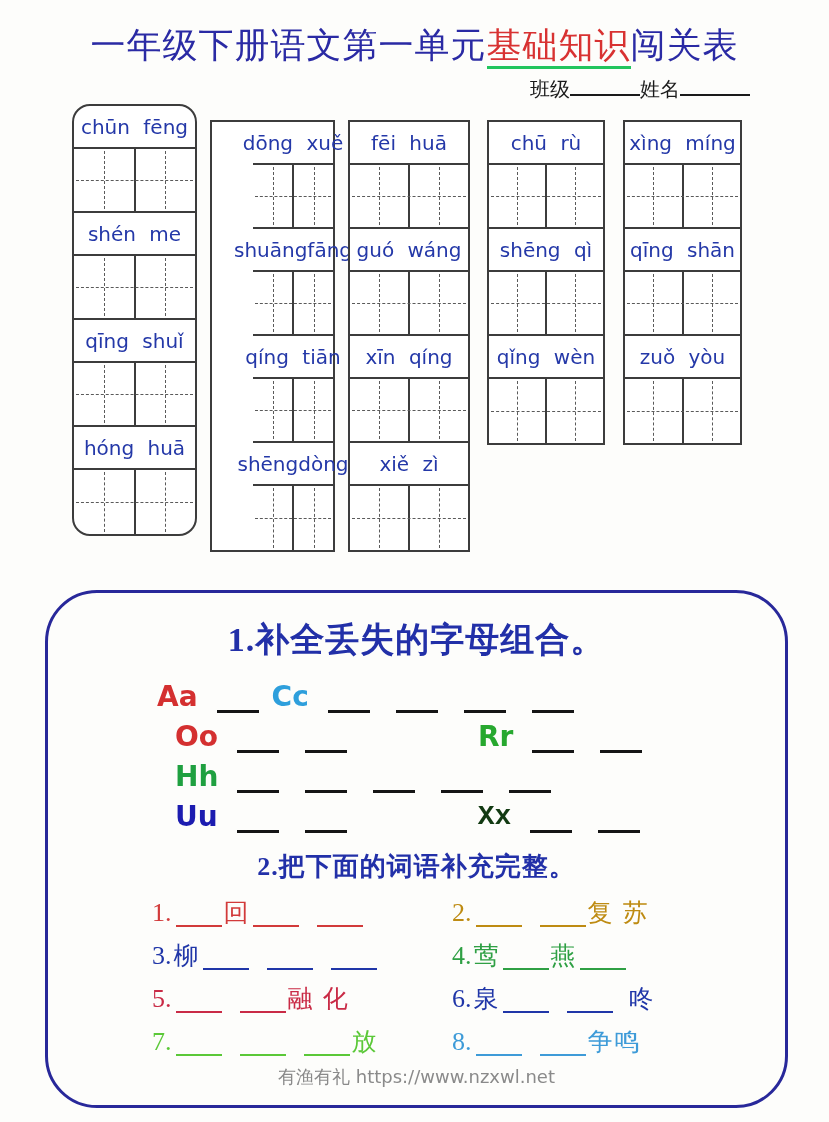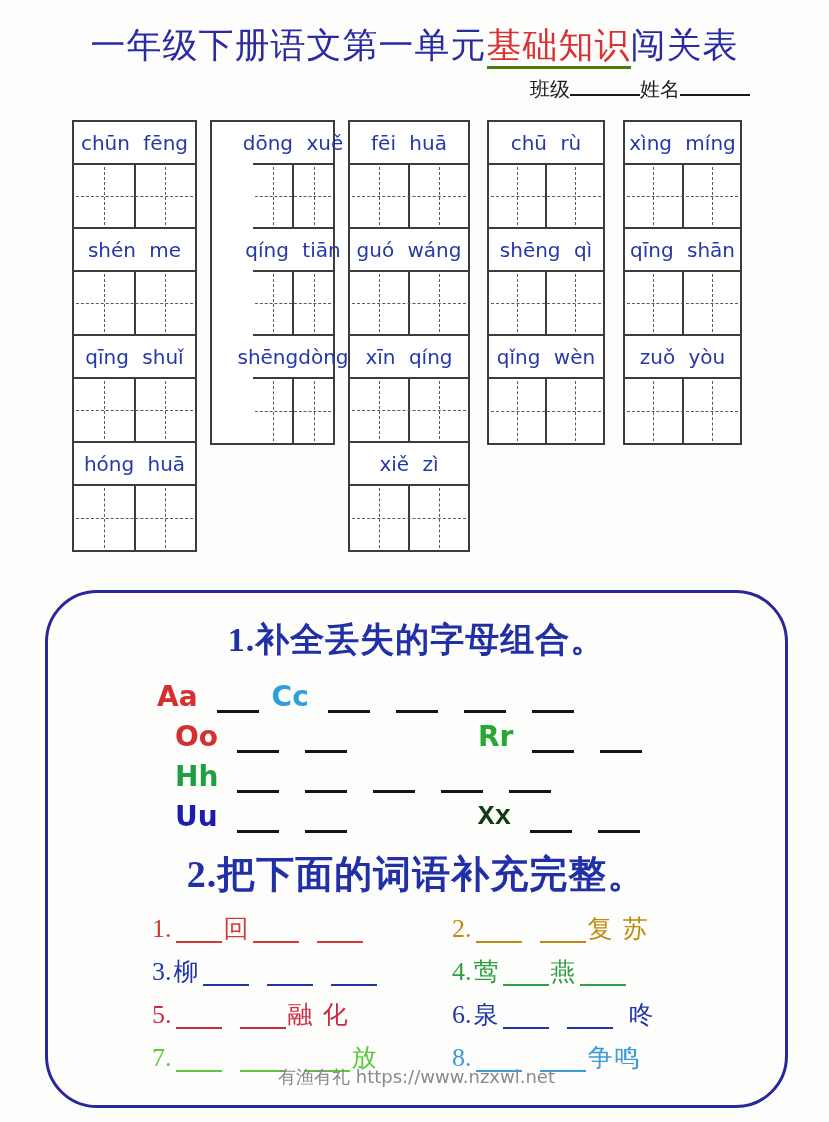--- a/index.html
+++ b/index.html
@@ -3,21 +3,21 @@
 <meta charset="utf-8">
 <style>
   * { margin:0; padding:0; box-sizing:border-box; }
   body { font-family:"Liberation Sans", sans-serif; }
   .page { position:relative; width:829px; height:1122px; background:#fdfdfb; overflow:hidden; }
 
   
   .title { position:absolute; top:22px; left:0; width:100%; text-align:center;
            font-family:"Liberation Serif", serif; font-size:35px; letter-spacing:1px;
            color:#2a2aa4; white-space:nowrap; }
-  .title .hl { color:#d83232; border-bottom:3px solid #4d7c0f; padding-bottom:1px; }
+  .title .hl { color:#d83232; border-bottom:3px solid #22c55e; padding-bottom:1px; }
 
   
   .idline { position:absolute; top:76px; left:530px; font-family:"Liberation Serif", serif;
             font-size:20px; color:#1a1a1a; }
   .idline .wline { display:inline-block; width:70px; border-bottom:2px solid #1a1a1a; height:20px; }
 
   
   .py-col { position:absolute; border:2px solid #3c3c3c; background:#fff; }
   .py-label { height:43px; display:flex; align-items:center; justify-content:center;
               border-bottom:2px solid #3c3c3c; color:#2438a8; font-size:20px;
@@ -35,21 +35,21 @@
   .ex1-heading { margin-top:24px; text-align:center; font-family:"Liberation Serif", serif;
                  font-weight:bold; font-size:34px; color:#2230a8; letter-spacing:1px; }
   .l-row { display:flex; align-items:flex-end; height:40px; padding-left:80px;margin-left:47px; }
   .l-row.first { padding-left:62px; margin-top:10px; }
   .letter { font-family:"DejaVu Sans", sans-serif; font-size:28px; font-weight:bold;
             line-height:32px; margin-right:6px; }
   .lblank { display:inline-block; width:42px; border-bottom:3px solid #151515;
             height:8px; margin:0 13px; }
   .lgap { display:inline-block; width:118px; }
 
-  .ex2-heading { margin-top:16px; text-align:center; font-weight:bold; font-size:38px;
+  .ex2-heading { margin-top:16px; text-align:center; font-weight:bold; font-size:26px;
                  color:#2230a8; font-family:"Liberation Serif", serif; letter-spacing:1px; }
   .items { display:grid; grid-template-columns: 300px 1fr; padding-left:104px; margin-top:10px;
            row-gap:10px; }
   .w-item { display:flex; align-items:flex-end; height:33px; white-space:nowrap;
             font-family:"Liberation Serif", serif; }
   .w-num { font-size:26px; line-height:28px; margin-right:2px; }
   .w-text { font-size:25px; line-height:28px; letter-spacing:2px; }
   .w-blank { display:inline-block; width:46px; border-bottom:2.5px solid currentColor;
              height:6px; margin:0 2px; }
   .w-gap { display:inline-block; width:14px; }
@@ -64,21 +64,21 @@
 
   <div class="title">
     <span>一年级下册语文第一单元</span><span class="hl">基础知识</span><span>闯关表</span>
   </div>
 
   <div class="idline">
     <span>班级</span><span class="wline"></span><span>姓名</span><span class="wline"></span>
   </div>
 
   <div id="pinyin-area">
-      <div class="py-col" style="left: 72px; top: 120px; width: 125px;">
+      <div class="py-col" style="left: 72px; top: 104px; width: 125px; border-radius: 18px;">
         <div class="pair">
           <div class="py-label">chūn fēng</div>
           <div class="py-grid">
             <div class="py-cell"></div>
             <div class="py-cell"></div>
           </div>
         </div>
         <div class="pair">
           <div class="py-label">shén me</div>
           <div class="py-grid">
@@ -97,20 +97,27 @@
           <div class="py-label">hóng huā</div>
           <div class="py-grid">
             <div class="py-cell"></div>
             <div class="py-cell"></div>
           </div>
         </div>
       </div>
       <div class="py-col" style="left: 210px; top: 120px; width: 125px; padding-left: 41px;">
         <div class="pair">
           <div class="py-label">dōng xuě</div>
+          <div class="py-grid">
+            <div class="py-cell"></div>
+            <div class="py-cell"></div>
+          </div>
+        </div>
+        <div class="pair">
+          <div class="py-label">shuāngfāng</div>
           <div class="py-grid">
             <div class="py-cell"></div>
             <div class="py-cell"></div>
           </div>
         </div>
         <div class="pair">
           <div class="py-label">qíng tiān</div>
           <div class="py-grid">
             <div class="py-cell"></div>
             <div class="py-cell"></div>

